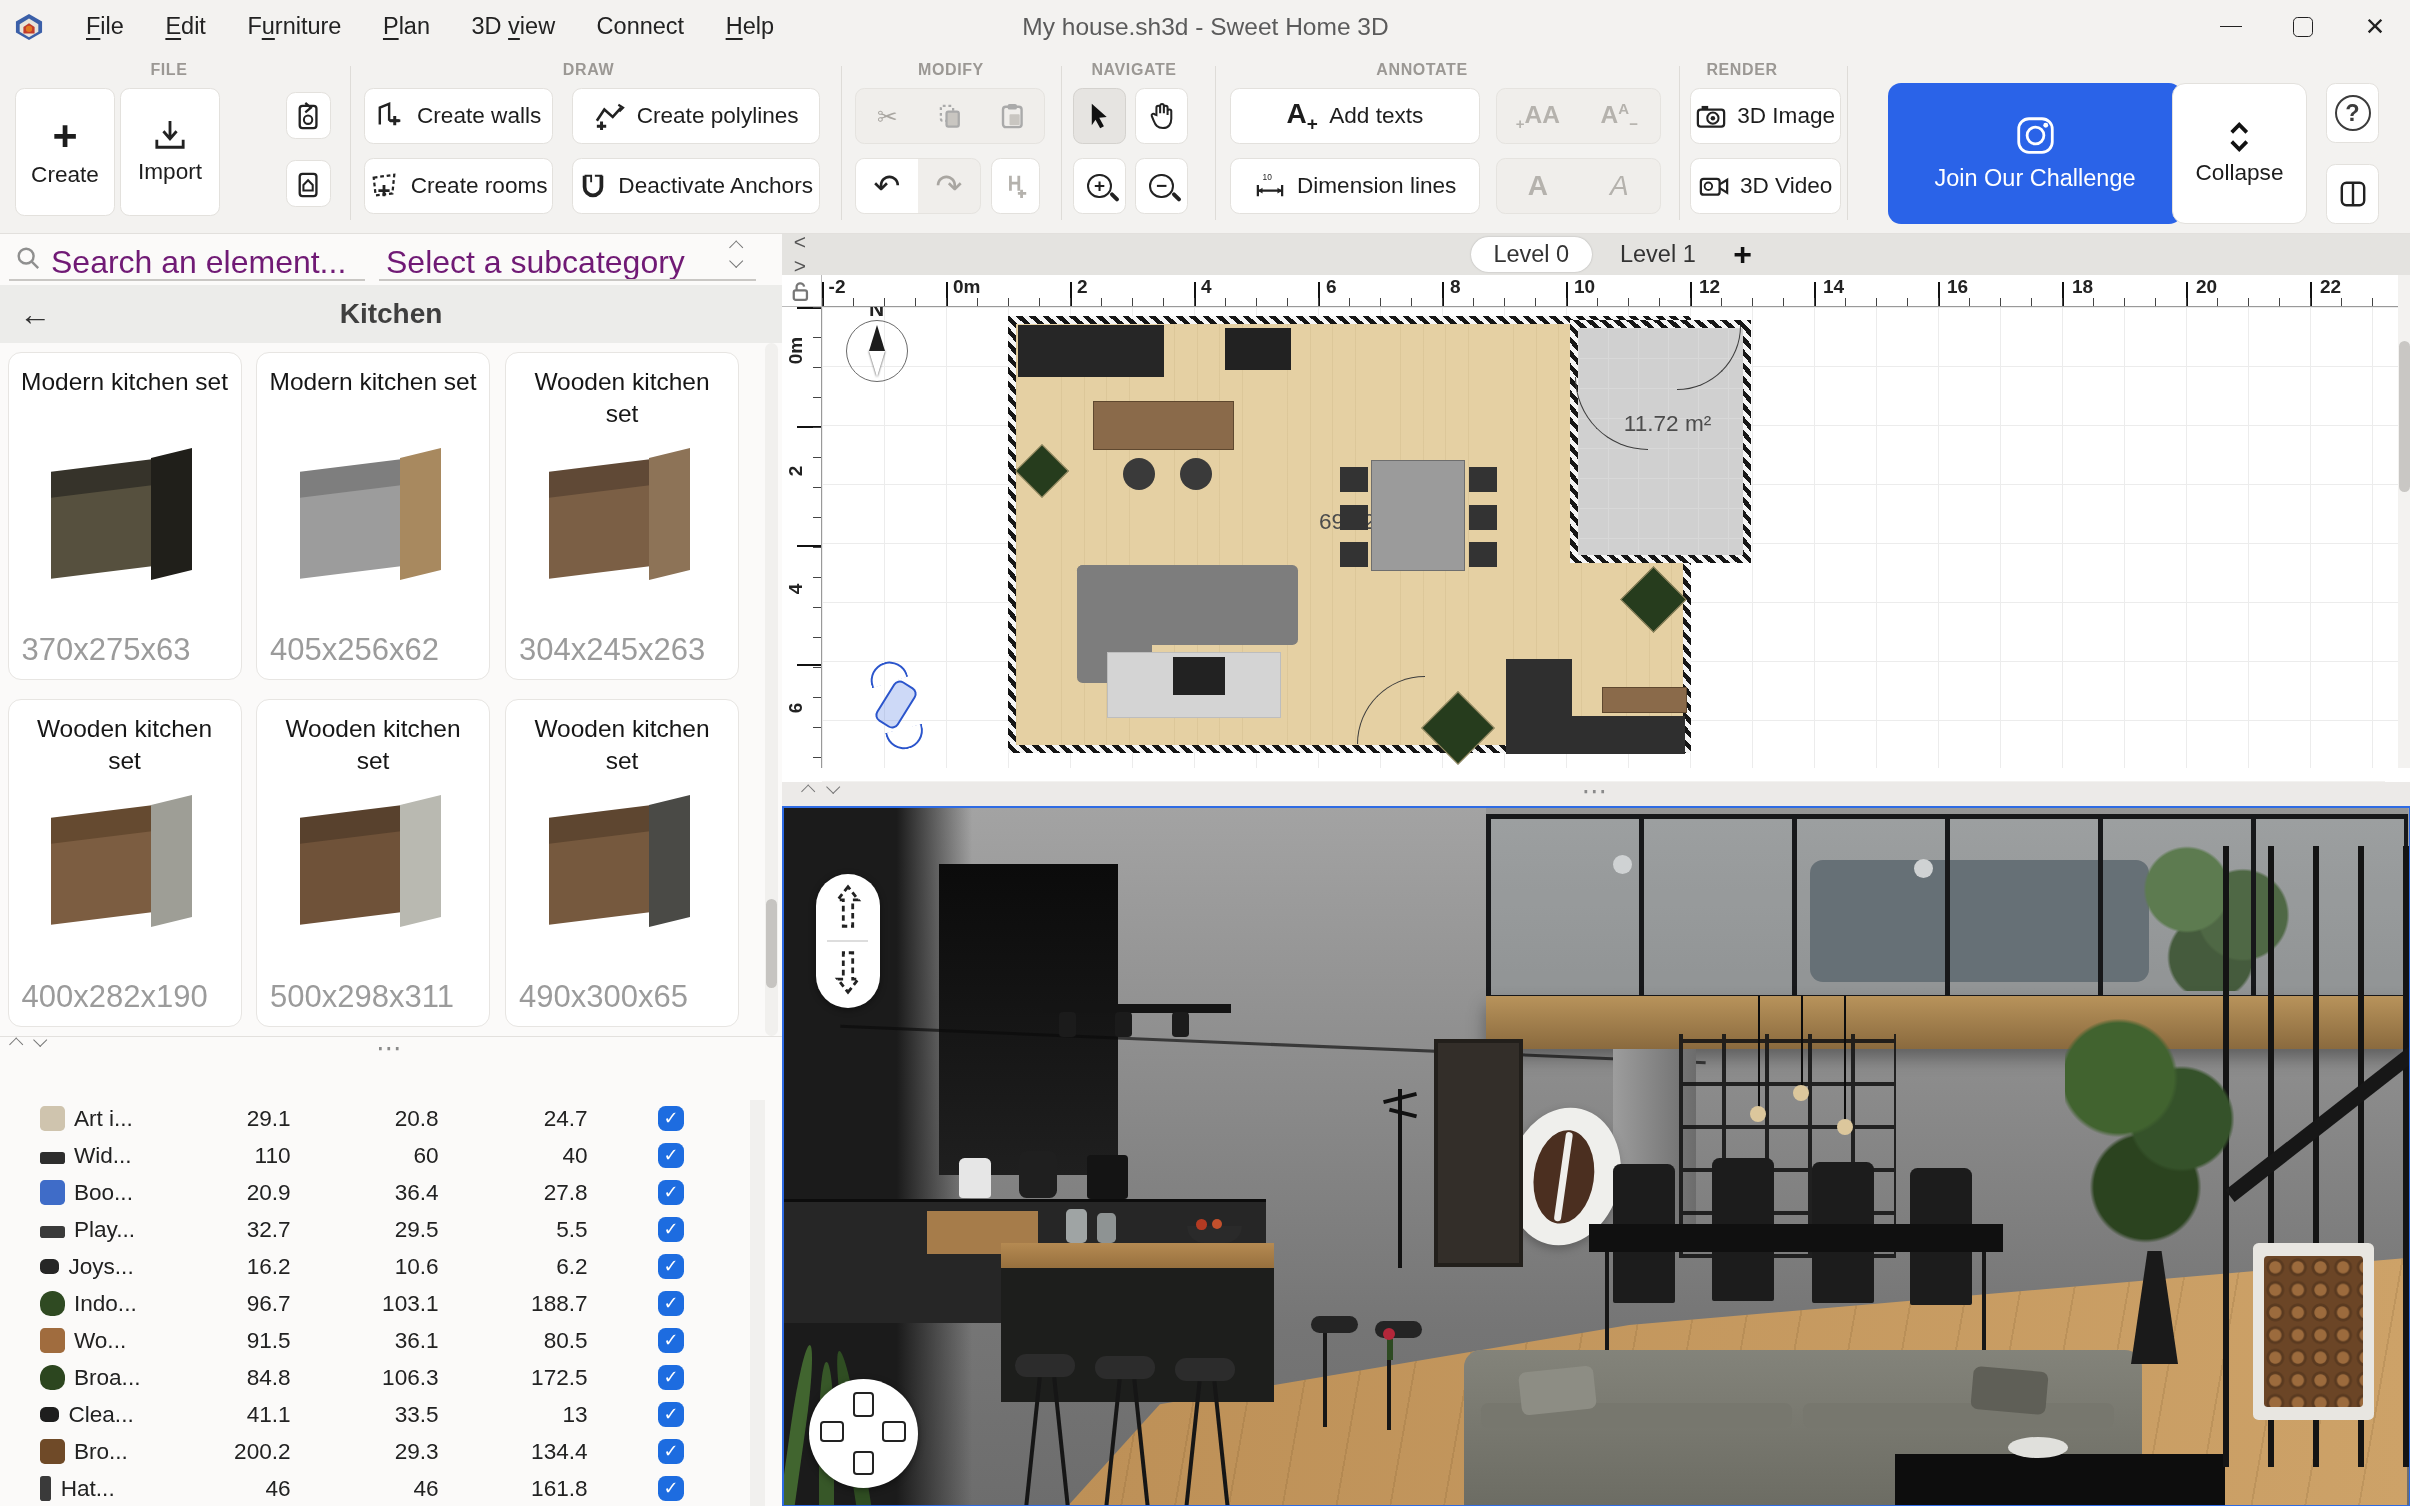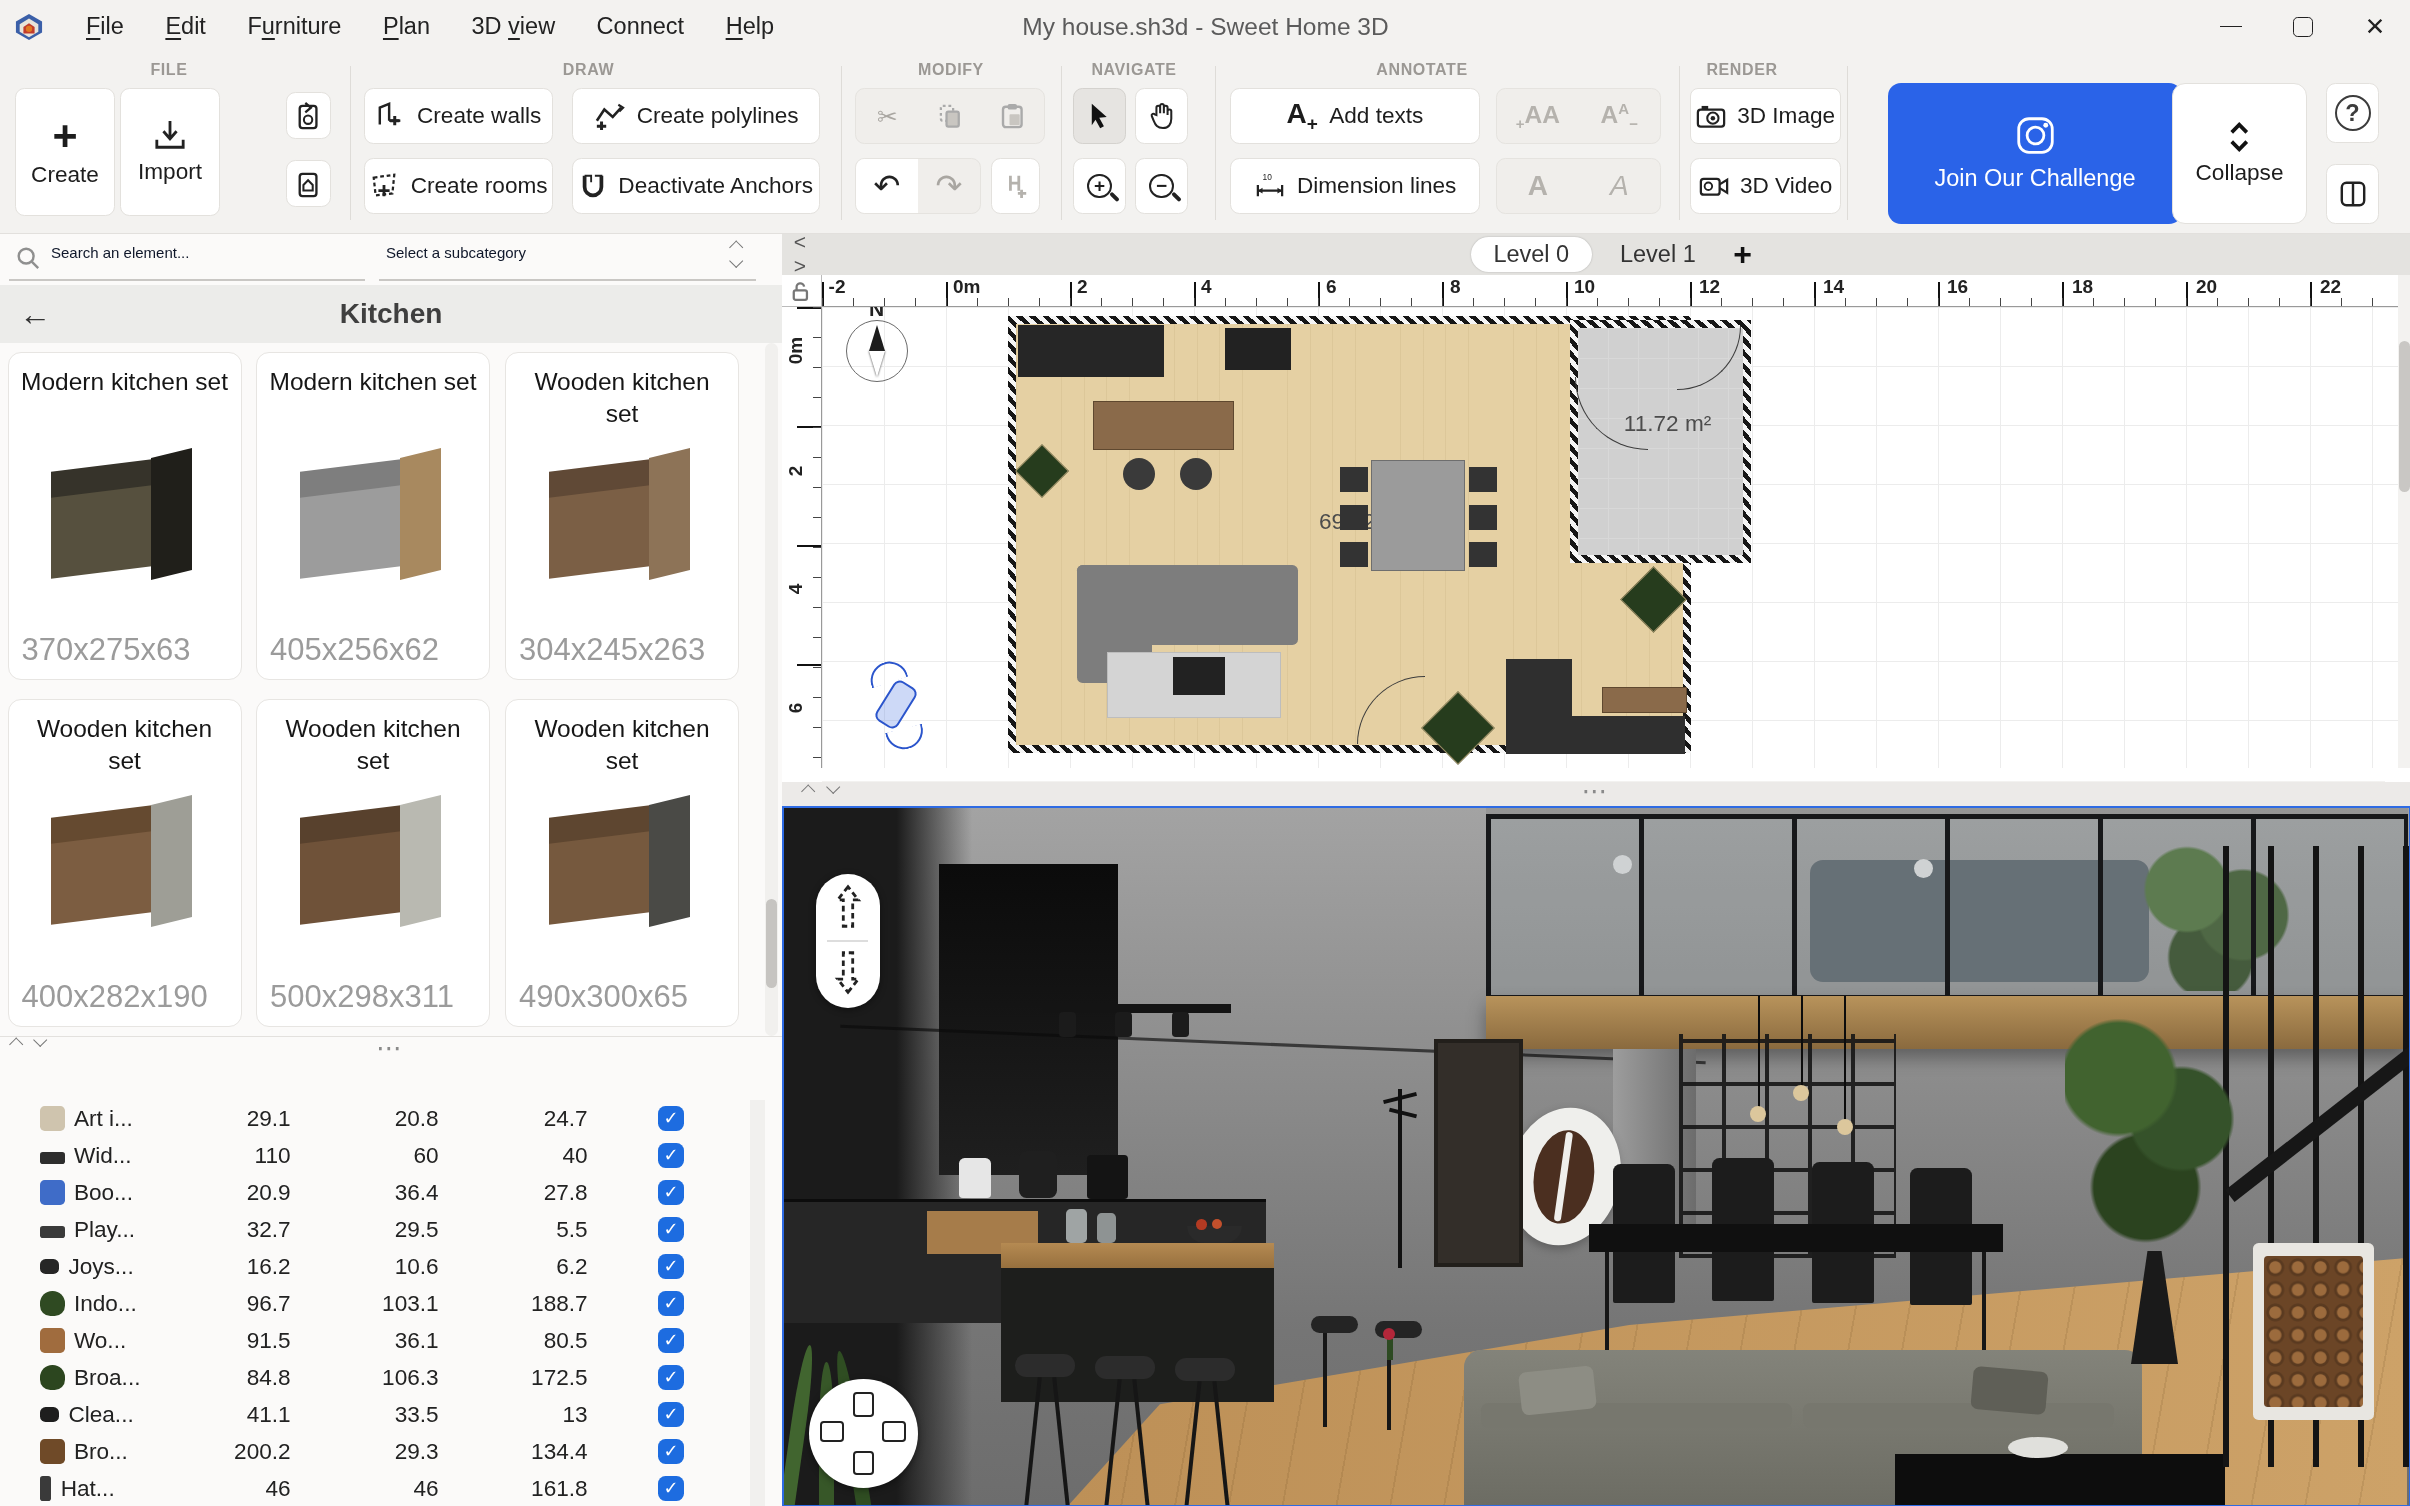--- a/index.html
+++ b/index.html
@@ -27,21 +27,21 @@
   .seg > span.on { background:#fff; color:#2b2b2b; }
   .dis { color:#b5b2ad !important; }
   .active-tool { background:#e6e4e1 !important; border-color:#d4d2ce !important; }
   .bluebtn { background:#2a63e8; color:#fff; border:none; flex-direction:column; gap:9.4px; font-size:23.5px; }
   .mag { width:24.5px; height:24.5px; border:2.8px solid #222; border-radius:50%; position:relative; font-size:19px; font-weight:700; display:flex; align-items:center; justify-content:center; }
   .mag::after { content:""; position:absolute; width:11.3px; height:3.8px; background:#222; right:-10.4px; bottom:-2.8px; transform:rotate(45deg); border-radius:1.9px; }
   .qmark { width:36px; height:36px; border:2.8px solid #3c3c3c; border-radius:50%; font-size:23.5px; font-weight:700; color:#3c3c3c; display:flex; align-items:center; justify-content:center; }
   
   #leftpanel { position:absolute; left:0; top:234px; width:782px; height:1273px; background:#fbfaf9; }
   #searchrow { position:absolute; left:0; top:0; width:782px; height:51px; }
-  #searchrow .ph { font-size:15px; color:#0f172a; }
+  #searchrow .ph { font-size:32px; color:#701a75; }
   #search-underline { position:absolute; left:9.4px; top:45px; width:356px; height:1.9px; background:#c9c7c4; }
   #subcat-underline { position:absolute; left:379px; top:45px; width:377px; height:1.9px; background:#c9c7c4; }
   .chevu,.chevd { width:10.4px; height:10.4px; border-right:1.9px solid #777; border-bottom:1.9px solid #777; display:inline-block; }
   .chevu { transform:rotate(-135deg); } .chevd { transform:rotate(45deg); }
   #cat-header { position:absolute; left:0; top:51px; width:782px; height:58px; background:#ececea; display:flex; align-items:center; }
   #back-arrow { font-size:32px; color:#333; margin-left:19px; }
   #cat-title { position:absolute; left:0; width:782px; text-align:center; font-size:28px; font-weight:700; color:#3f3f3f; }
   #cards { position:absolute; left:0; top:109px; width:763px; height:693px; overflow:hidden; }
   .card { position:absolute; width:234px; height:328px; background:#fff; border:0.9px solid #e7e5e2; border-radius:13px; padding:13px 11.3px; }
   .card-name { text-align:center; font-size:24.5px; line-height:1.3; color:#161616; height:68px; }
@@ -296,21 +296,21 @@
   </div>
   <div class="seg" style="left:1496px;top:105px;width:165px;height:56px;">
     <span>
         <span class="dis" style="font-weight:700;font-size:28px;">A</span>
       </span>
     <span>
         <span class="dis" style="font-style:italic;font-size:28px;">A</span>
       </span>
   </div>
 
-  <div class="btn" style="left:1690px;top:35px;width:151px;height:56px;border-radius:8px;">
+  <div class="btn" style="left:1690px;top:35px;width:151px;height:56px;">
     <svg width="30" height="24.5" viewBox="0 0 32 26">
         <rect x="2" y="6" width="28" height="18" rx="3" fill="none" stroke="#222" stroke-width="2.4"></rect>
         <rect x="6" y="2" width="7" height="4" fill="#222"></rect>
         <circle cx="18" cy="15" r="6" fill="none" stroke="#222" stroke-width="2.2"></circle>
         <circle cx="18" cy="15" r="2.4" fill="#222"></circle>
       </svg>
     <span>3D Image</span>
   </div>
   <div class="btn" style="left:1690px;top:105px;width:151px;height:56px;">
     <svg width="30" height="24.5" viewBox="0 0 32 26">

